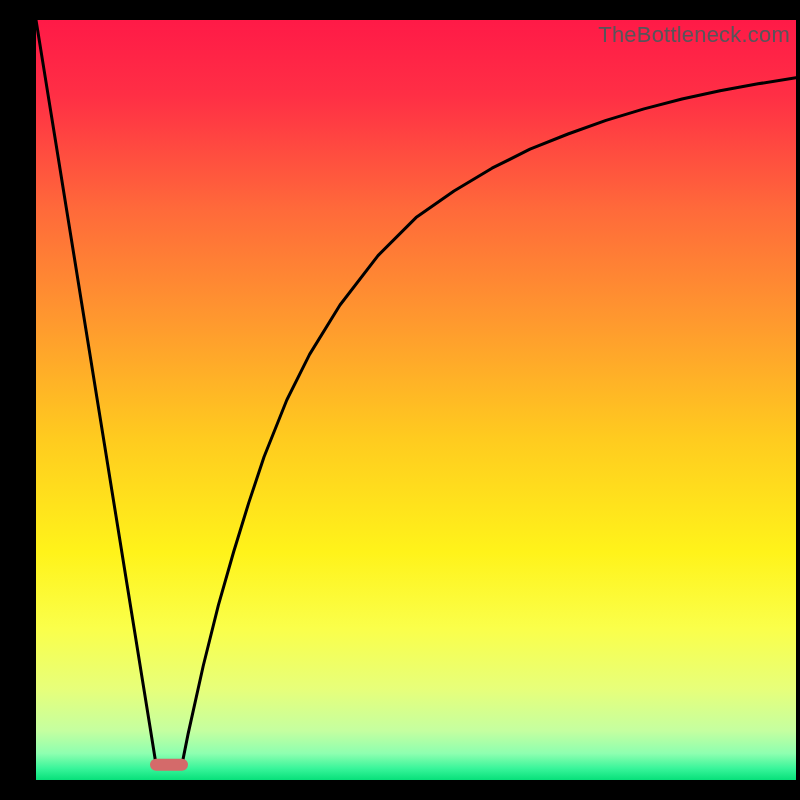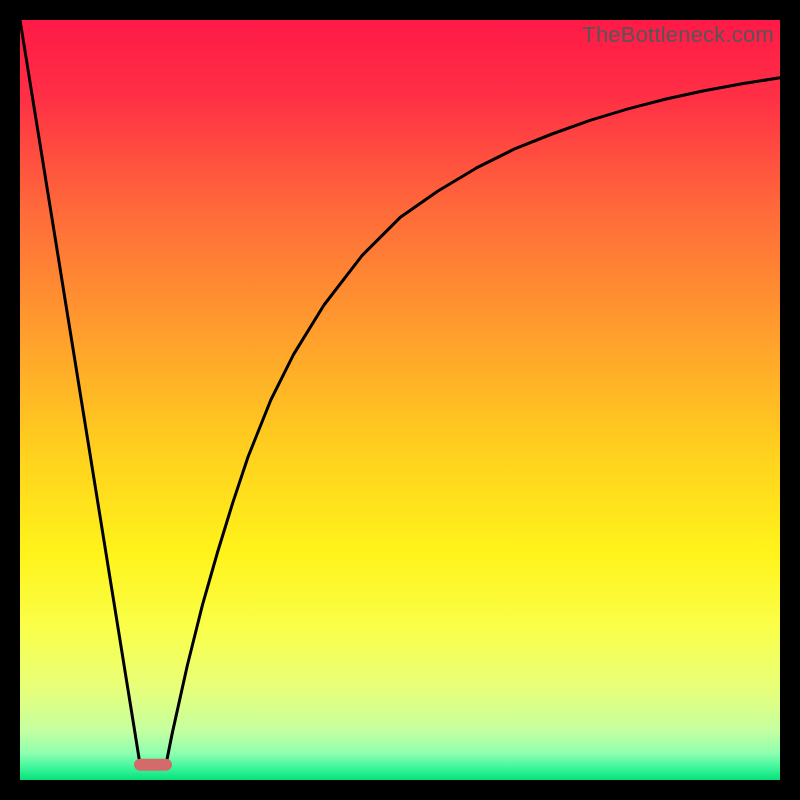--- a/index.html
+++ b/index.html
@@ -5,21 +5,21 @@
   html, body {
     margin: 0;
     padding: 0;
     width: 800px;
     height: 800px;
     background: #000;
     overflow: hidden;
   }
   .plot-frame {
     position: absolute;
-    left: 20px;
+    left: 36px;
     top: 20px;
     width: 760px;
     height: 760px;
     background: #7dd3fc;
   }
   .plot-area {
     position: absolute;
     left: 0;
     top: 0;
     width: 760px;

